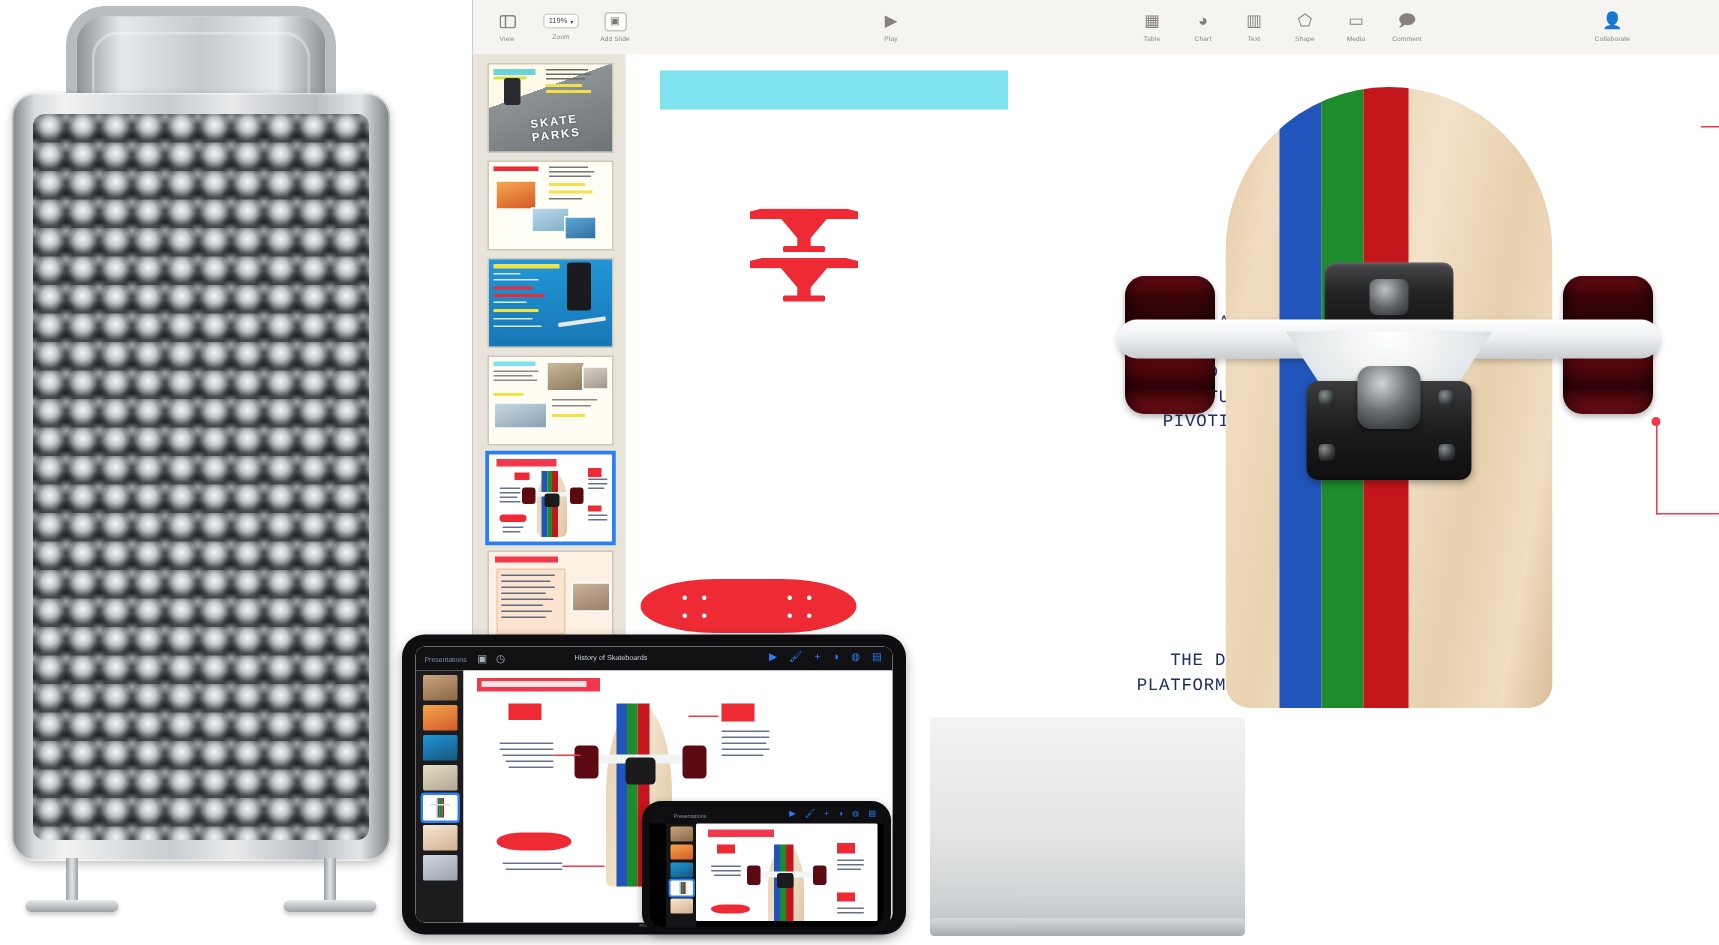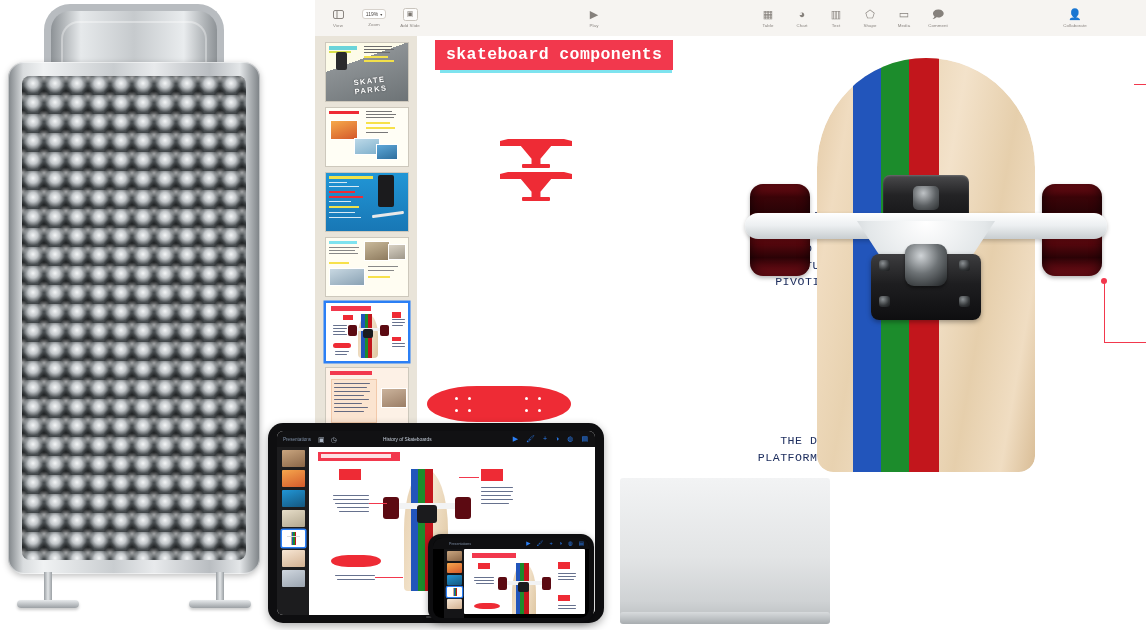--- a/index.html
+++ b/index.html
@@ -384,23 +384,20 @@
     <div class="thumb th7">
       <div class="mini-banner" style="left:4px;top:3px;width:24px;height:4px;background:#7ee3ef"></div>
       <div class="mini" style="left:32px;top:2px;width:20px;height:8px;background:#ee2b35"></div>
       <div class="mini" style="left:55px;top:2px;width:22px;height:8px;background:#1c8c2c"></div>
     </div>
   </div>
 
   <div class="canvas">
 
     <div class="bannershadow"></div>
-    <div class="banner">
-      <div class="btxt">skateboard components</div>
-    </div>
 
     <div class="trkicon" style="left:83px;top:103px">
       <div class="trkbar"></div>
     </div>
     <div class="trkicon" style="left:83px;top:136px">
       <div class="trkbar"></div>
     </div>
 
     <div class="mono tx-left">TRUCKS ATTACH THE WHEELS TO THE DECK AND ALLOW FOR TURNING AND PIVOTING ON THE AXLE.</div>
     <div class="lead" style="left:470px;top:213px;width:88px"></div>

